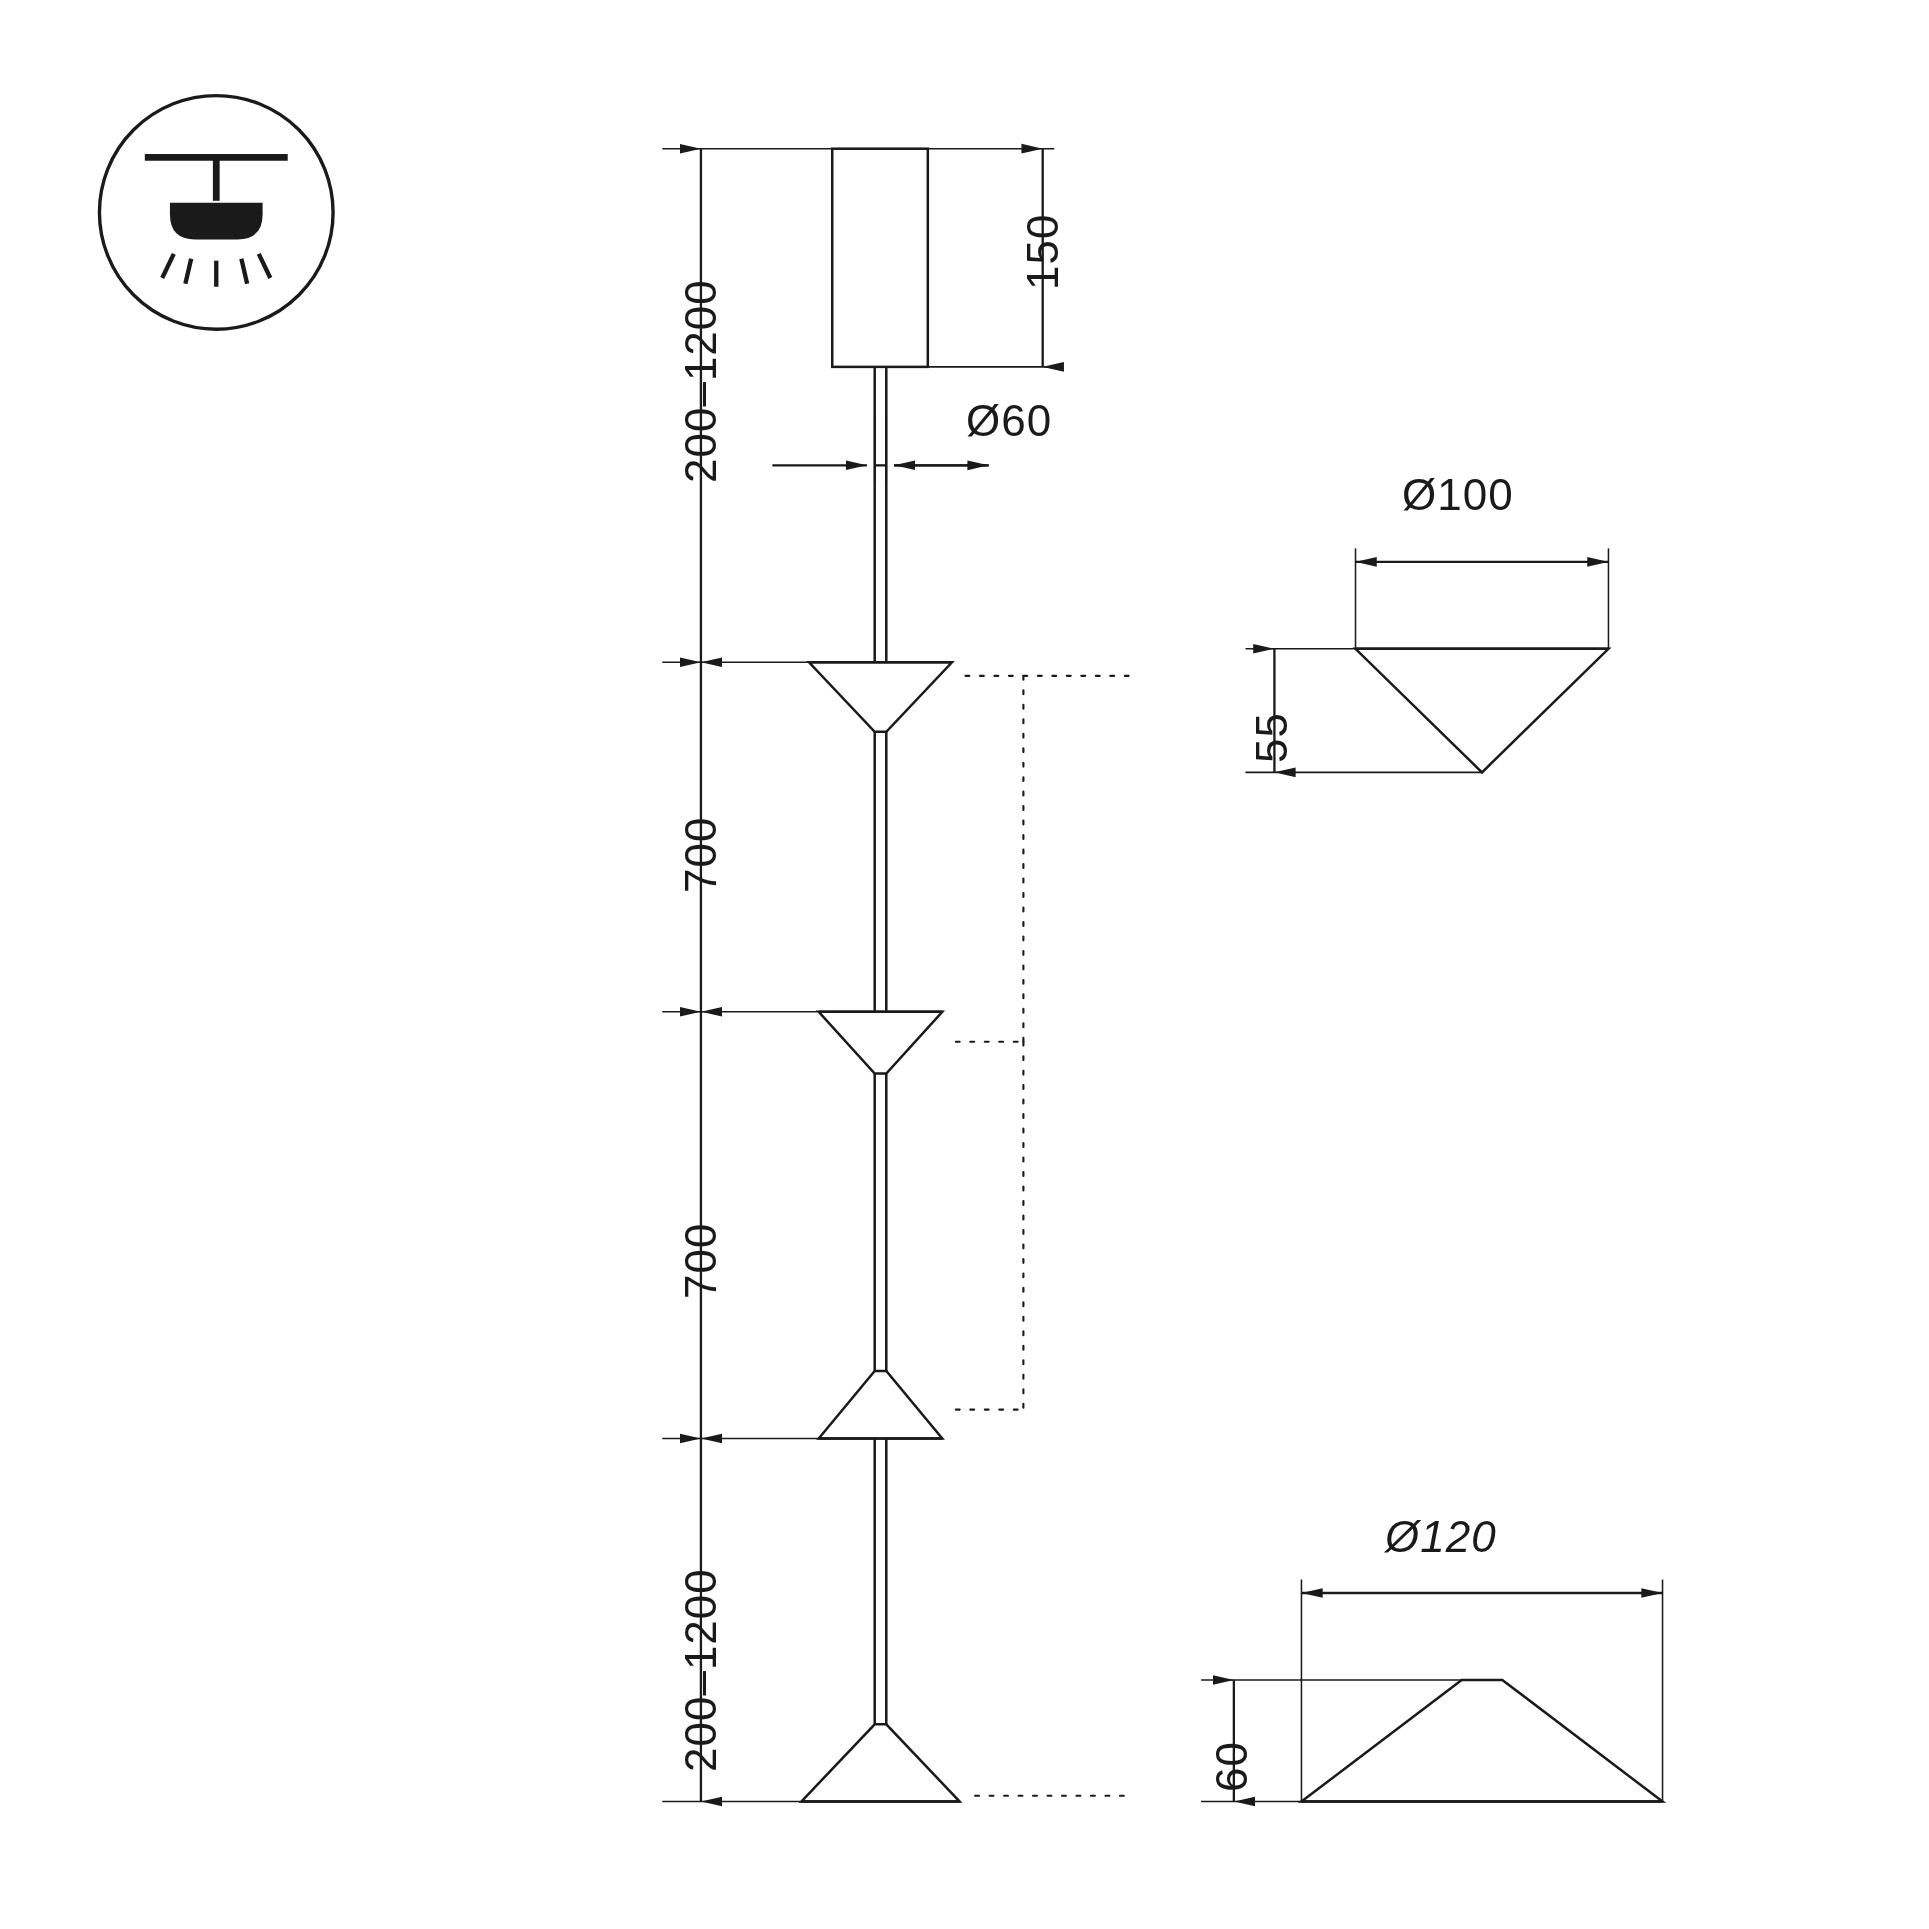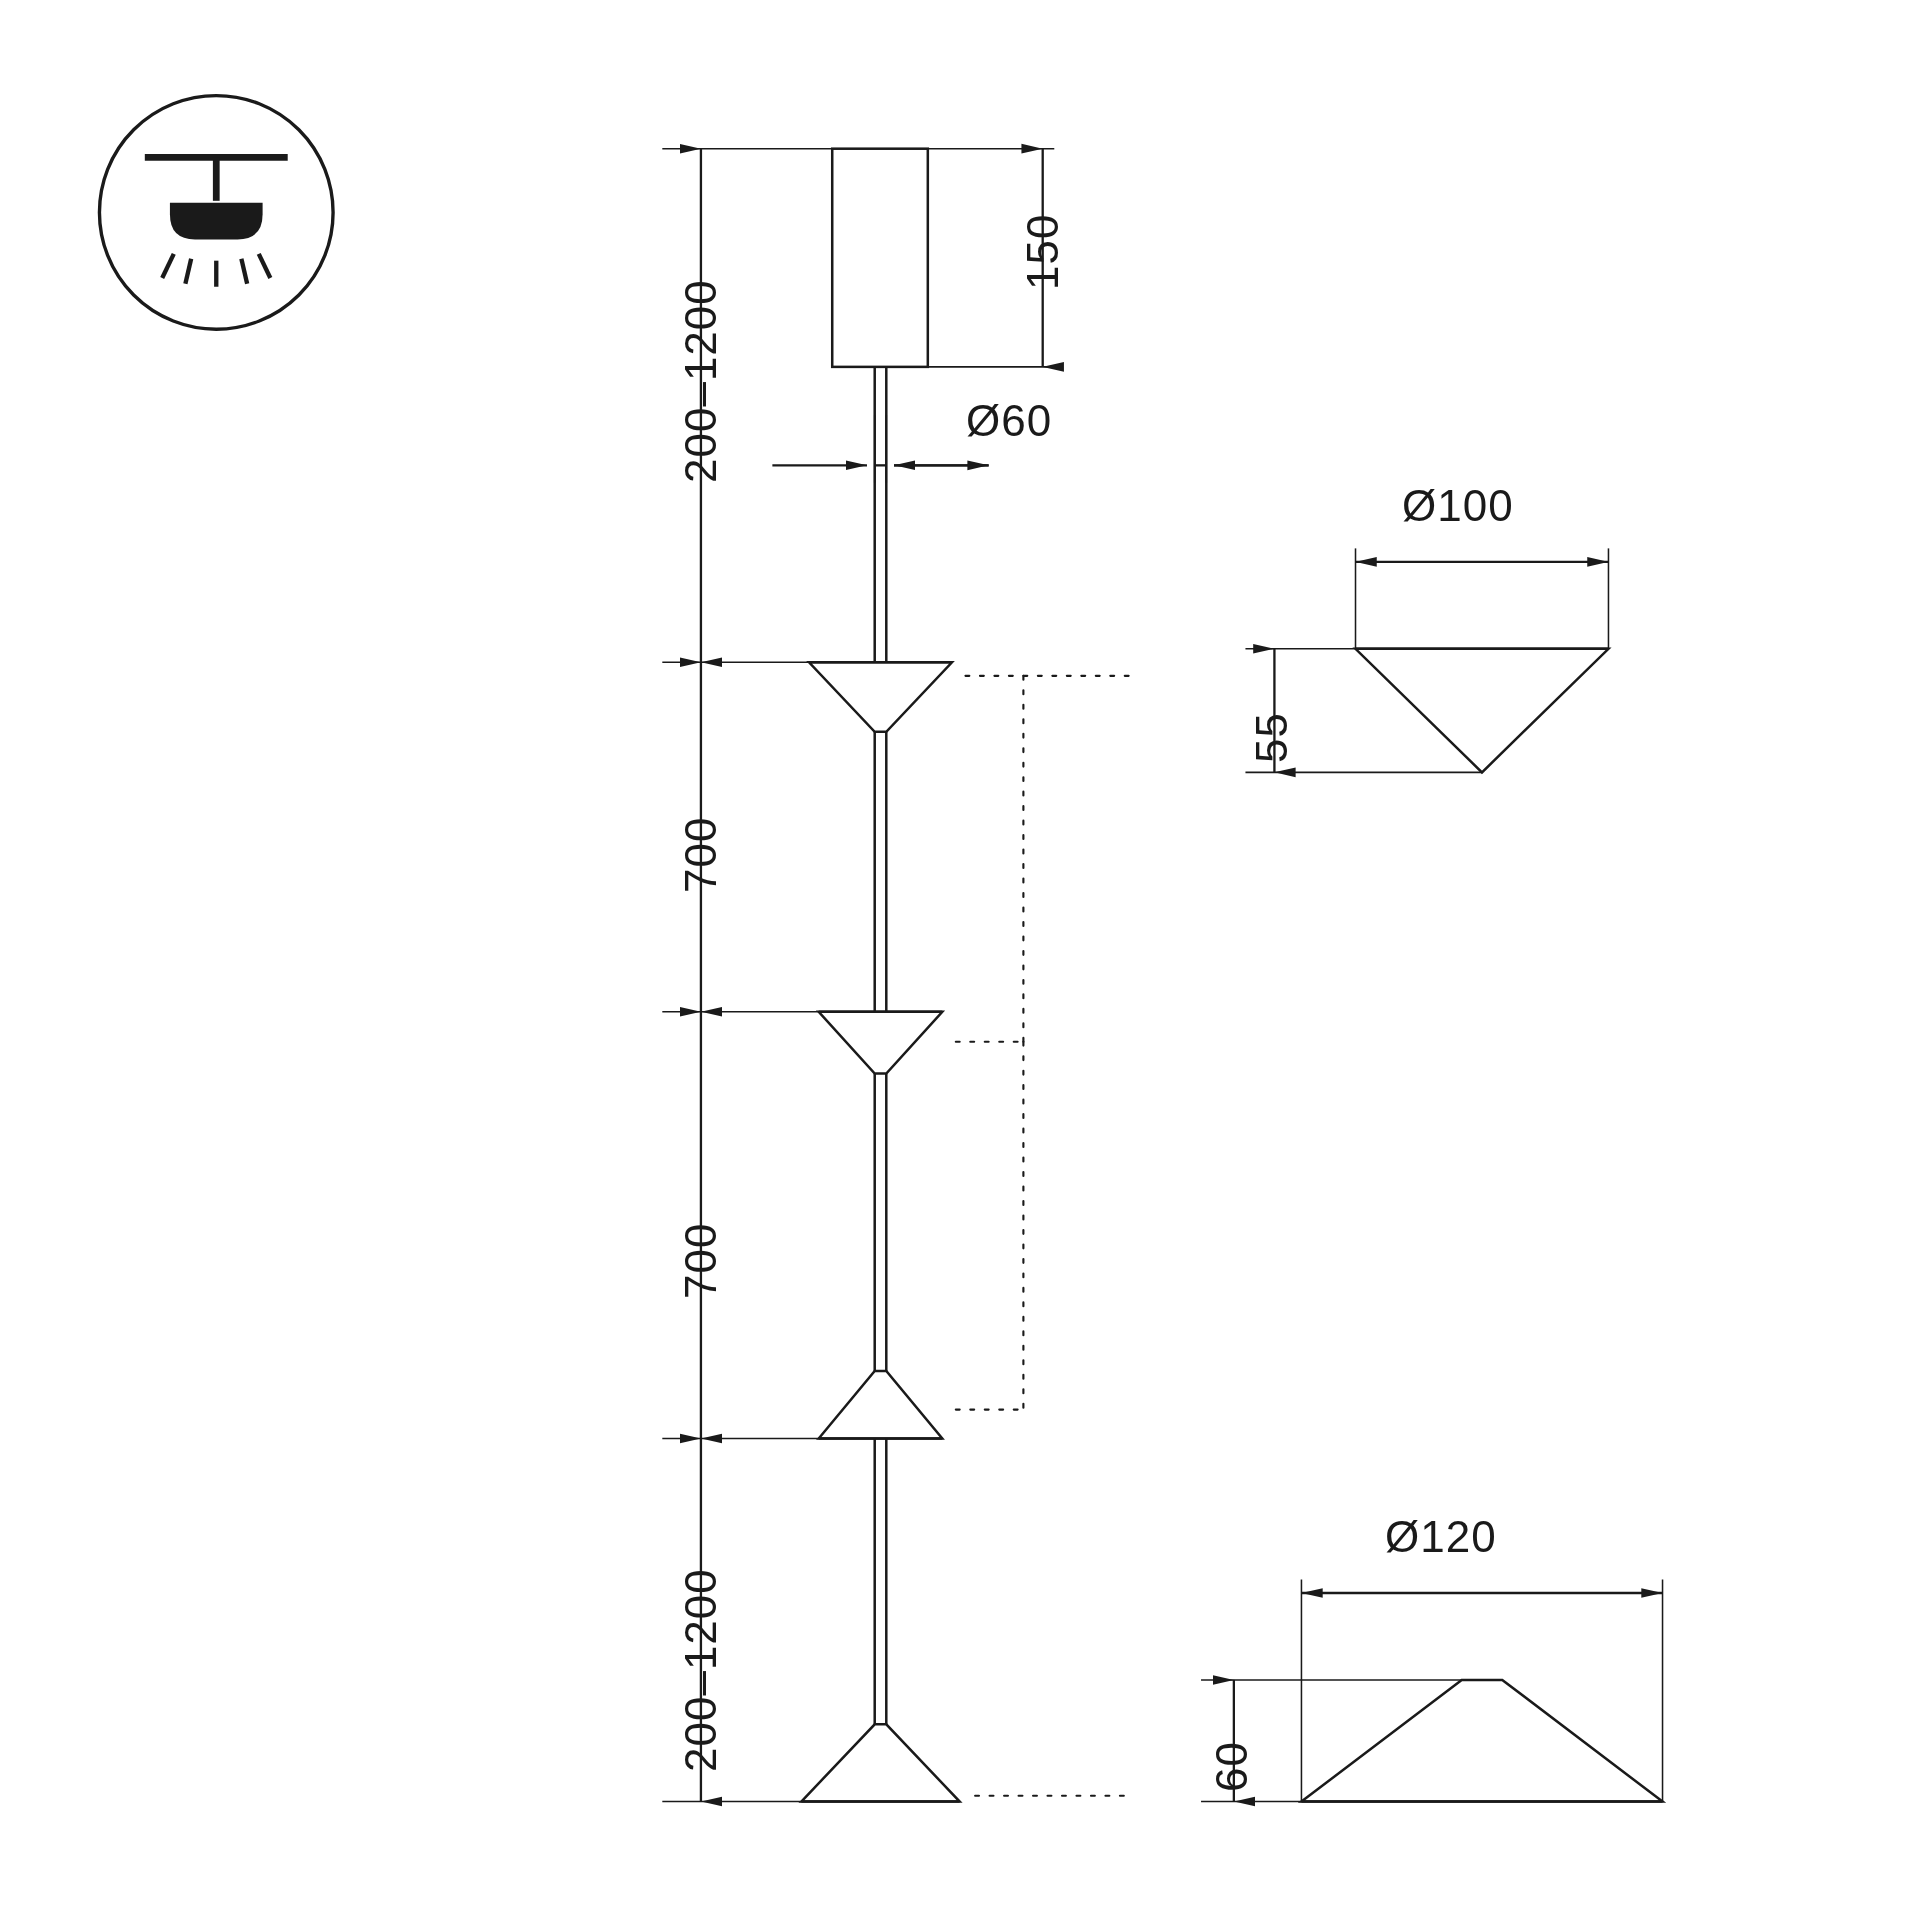--- a/index.html
+++ b/index.html
@@ -149,22 +149,22 @@
   <div class="dim-label vert" style="left:1018px;top:290px;transform:rotate(-90deg);">150</div>
 
   <div class="dim-label" style="left:966px;top:396px;">Ø60</div>
 
   <div class="dim-label vert" style="left:676px;top:893px;transform:rotate(-90deg);">700</div>
 
   <div class="dim-label vert" style="left:676px;top:1299px;transform:rotate(-90deg);">700</div>
 
   <div class="dim-label vert" style="left:676px;top:1772px;transform:rotate(-90deg);">200–1200</div>
 
-  <div class="dim-label" style="left:1402px;top:481px;">Ø100</div>
+  <div class="dim-label" style="left:1402px;top:470px;">Ø100</div>
 
   <div class="dim-label vert" style="left:1247px;top:763px;transform:rotate(-90deg);">55</div>
 
-  <div class="dim-label" style="left:1385px;top:1512px;">Ø120</div>
+  <div class="dim-label" style="left:1385px;top:1512px;font-style:italic;">Ø120</div>
 
   <div class="dim-label vert" style="left:1207px;top:1792px;transform:rotate(-90deg);">60</div>
 
 </div>
 
 
 </body></html>

